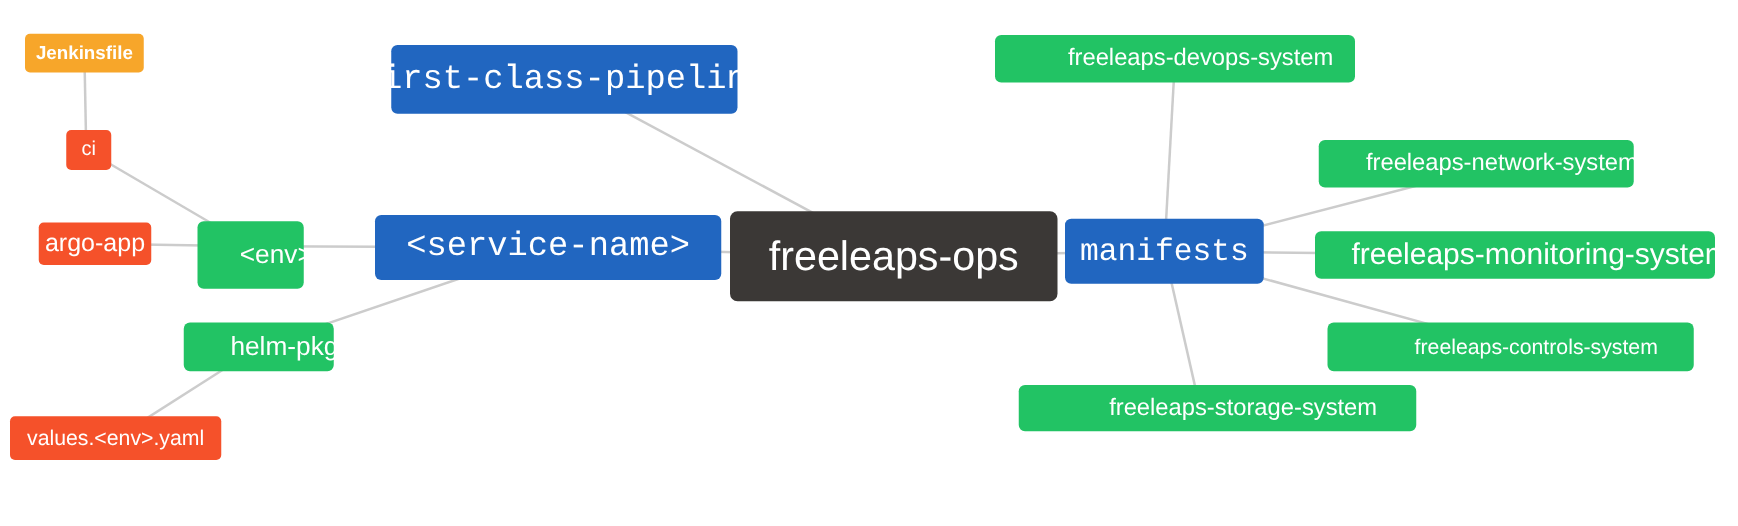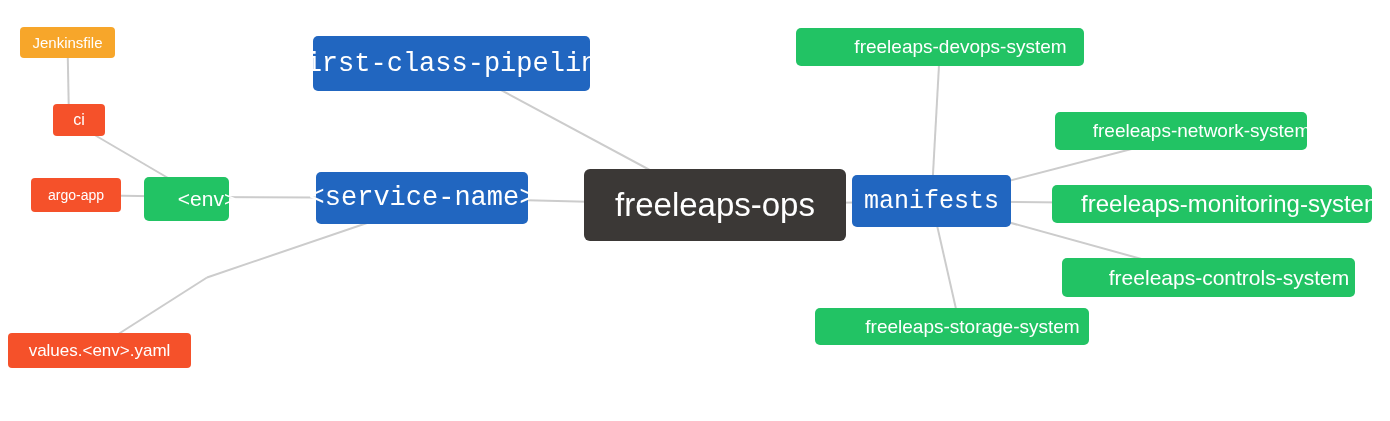--- a/index.html
+++ b/index.html
@@ -14,21 +14,21 @@
   .node{
     position:absolute;display:flex;align-items:center;justify-content:center;
     color:var(--text);border-radius:5px;z-index:1;cursor:pointer;
     white-space:nowrap;box-sizing:border-box;user-select:none;
     font-family:"Liberation Sans",sans-serif;
   }
   .role-root{background:var(--root);border-radius:6px;}
   .role-branch{background:var(--branch);font-family:Liberation Mono, monospace;}
   .role-leaf{background:var(--leaf);padding-left:41px;}
   .role-file_red{background:var(--file_red);border-radius:4px;}
-  .role-file_orange{background:var(--file_orange);border-radius:4px;}
+  .role-file_orange{background:var(--file_orange);border-radius:4px;font-weight:bold;}
 </style>
 </head>
 <body>
 
 <div class="canvas">
   <svg id="edges" width="1390" height="421">
       <line x1="67.5" y1="42.5" x2="69" y2="120" stroke="#CCCCCC" stroke-width="2"></line>
       <line x1="69" y1="120" x2="200.5" y2="197" stroke="#CCCCCC" stroke-width="2"></line>
       <line x1="76" y1="195" x2="200.5" y2="197" stroke="#CCCCCC" stroke-width="2"></line>
       <line x1="200.5" y1="197" x2="440.5" y2="198" stroke="#CCCCCC" stroke-width="2"></line>
@@ -38,26 +38,27 @@
       <line x1="440.5" y1="198" x2="715" y2="205" stroke="#CCCCCC" stroke-width="2"></line>
       <line x1="715" y1="205" x2="931.5" y2="201" stroke="#CCCCCC" stroke-width="2"></line>
       <line x1="931.5" y1="201" x2="940" y2="47" stroke="#CCCCCC" stroke-width="2"></line>
       <line x1="931.5" y1="201" x2="1201" y2="131" stroke="#CCCCCC" stroke-width="2"></line>
       <line x1="931.5" y1="201" x2="1212" y2="204" stroke="#CCCCCC" stroke-width="2"></line>
       <line x1="931.5" y1="201" x2="1208.5" y2="277.5" stroke="#CCCCCC" stroke-width="2"></line>
       <line x1="931.5" y1="201" x2="960" y2="326.5" stroke="#CCCCCC" stroke-width="2"></line>
     </svg>
 
   <div class="node role-file_orange" style="left:20px;top:27px;width:95px;height:31px;font-size:15px">Jenkinsfile</div>
-  <div class="node role-file_red" style="left:53px;top:104px;width:52px;height:32px;font-size:16px">ci</div>
-  <div class="node role-file_red" style="left:31px;top:178px;width:90px;height:34px;font-size:14px">argo-app</div>
-  <div class="node role-leaf" style="left:144px;top:177px;width:85px;height:44px;font-size:21px">&lt;env&gt;</div>
-  <div class="node role-file_red" style="left:8px;top:333px;width:183px;height:35px;font-size:17px">values.&lt;env&gt;.yaml</div>
+  <div class="node role-file_red" style="left:53px;top:104px;width:36px;height:32px;font-size:16px">ci</div>
+  <div class="node role-file_red" style="left:31px;top:178px;width:90px;height:34px;font-size:20px">argo-app</div>
+  <div class="node role-leaf" style="left:158px;top:177px;width:85px;height:54px;font-size:21px">&lt;env&gt;</div>
+  <div class="node role-leaf" style="left:147px;top:258px;width:120px;height:39px;font-size:21px">helm-pkg</div>
+  <div class="node role-file_red" style="left:8px;top:333px;width:169px;height:35px;font-size:17px">values.&lt;env&gt;.yaml</div>
   <div class="node role-branch" style="left:313px;top:36px;width:277px;height:55px;font-size:27px">first-class-pipeline</div>
-  <div class="node role-branch" style="left:316px;top:172px;width:212px;height:52px;font-size:27px">&lt;service-name&gt;</div>
+  <div class="node role-branch" style="left:300px;top:172px;width:277px;height:52px;font-size:27px">&lt;service-name&gt;</div>
   <div class="node role-root" style="left:584px;top:169px;width:262px;height:72px;font-size:33px">freeleaps-ops</div>
   <div class="node role-branch" style="left:852px;top:175px;width:159px;height:52px;font-size:25px">manifests</div>
   <div class="node role-leaf" style="left:796px;top:28px;width:288px;height:38px;font-size:19px">freeleaps-devops-system</div>
   <div class="node role-leaf" style="left:1055px;top:112px;width:252px;height:38px;font-size:19px">freeleaps-network-system</div>
   <div class="node role-leaf" style="left:1052px;top:185px;width:320px;height:38px;font-size:24px">freeleaps-monitoring-system</div>
-  <div class="node role-leaf" style="left:1062px;top:258px;width:293px;height:39px;font-size:21px">freeleaps-controls-system</div>
-  <div class="node role-leaf" style="left:815px;top:308px;width:274px;height:37px;font-size:19px">freeleaps-storage-system</div>
+  <div class="node role-leaf" style="left:1062px;top:258px;width:293px;height:39px;font-size:17px">freeleaps-controls-system</div>
+  <div class="node role-leaf" style="left:815px;top:308px;width:318px;height:37px;font-size:19px">freeleaps-storage-system</div>
 </div>
 
 </body></html>

